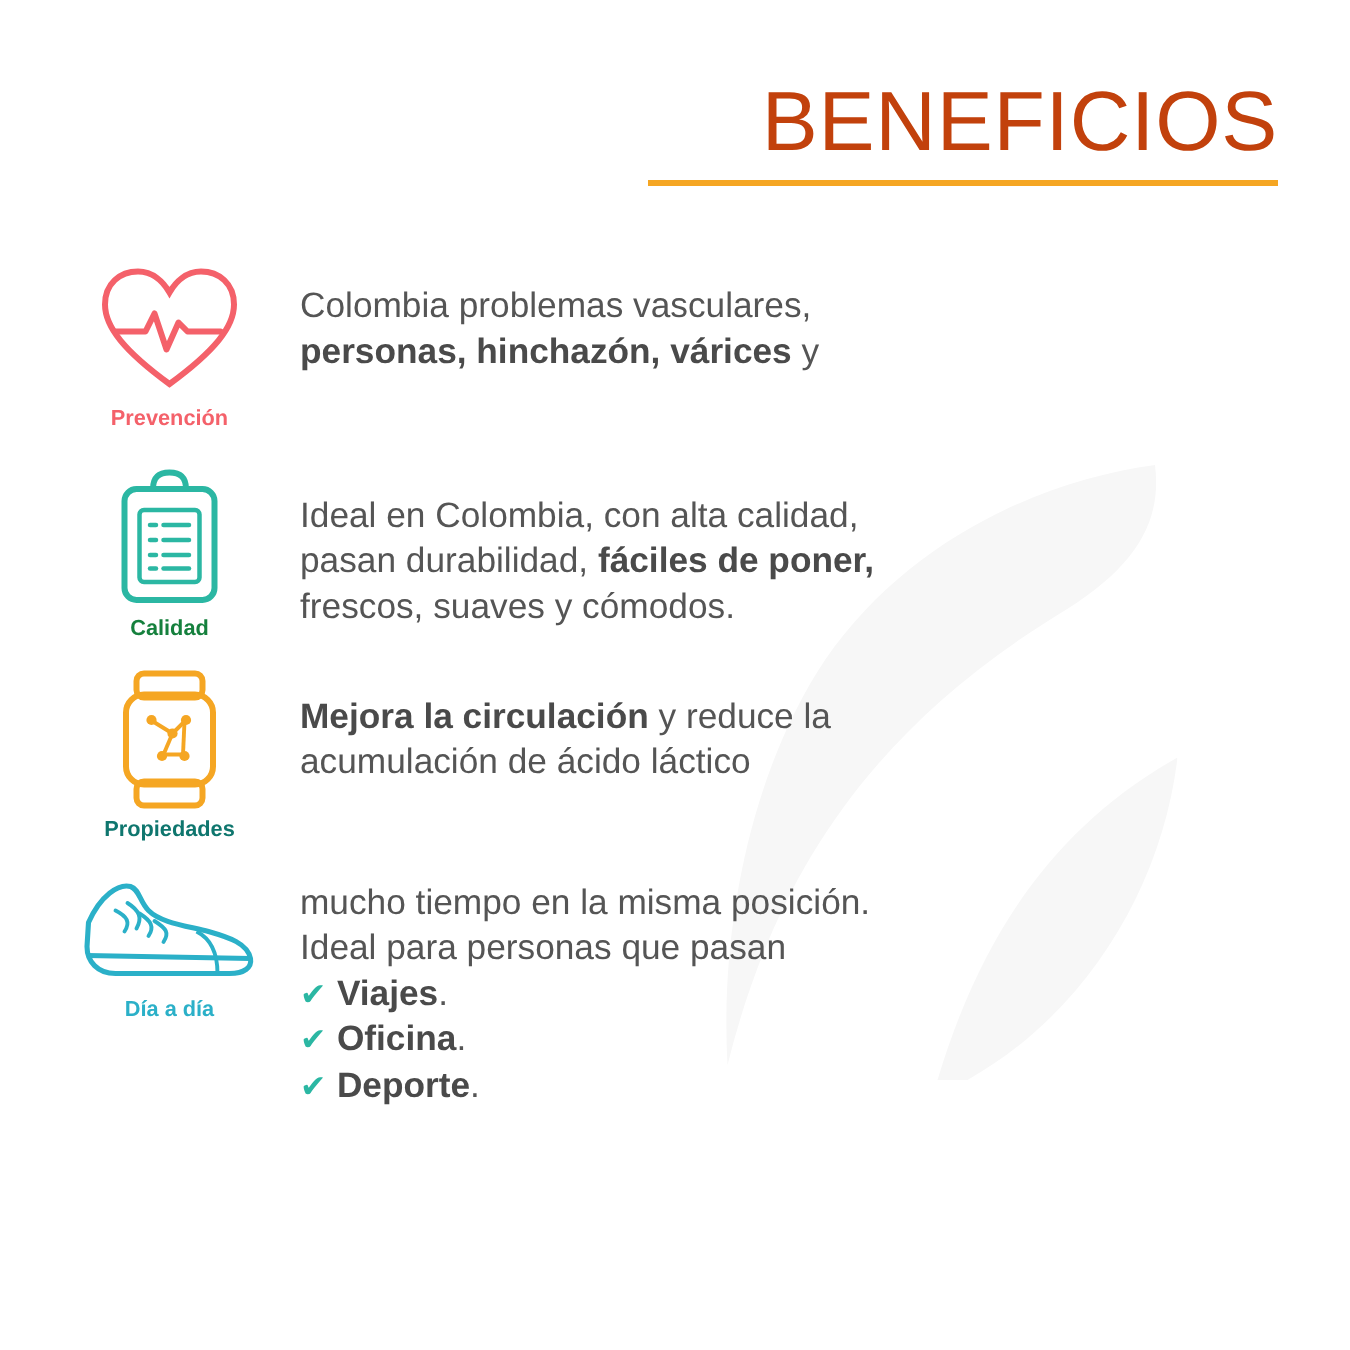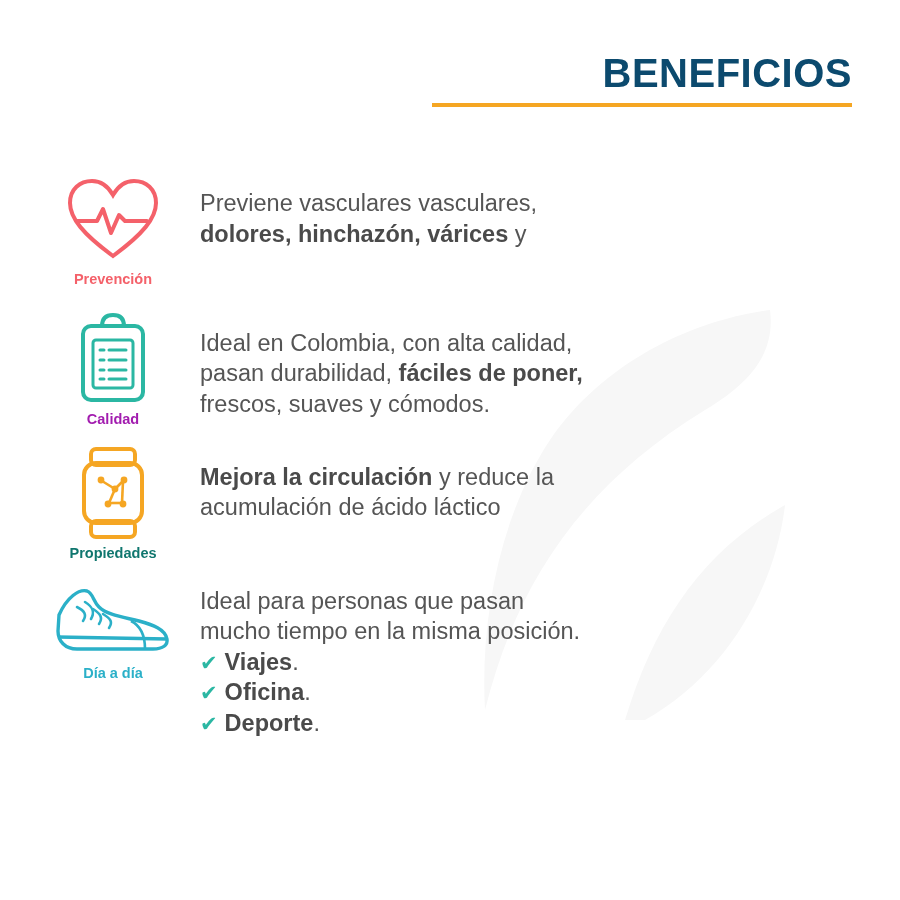--- a/index.html
+++ b/index.html
@@ -29,24 +29,24 @@
 
   
   .header {
     position: absolute;
     top: 52px;
     right: 48px;
     z-index: 2;
     text-align: right;
   }
   .header-title {
-    font-size: 40px;
-    font-weight: bold;
+    font-size: 56px;
+    font-weight: normal;
     letter-spacing: 0.5px;
-    color: #0c4a6e;
+    color: #c2410c;
     line-height: 1.05;
     margin: 0;
   }
   .header-rule {
     margin-top: 9px;
     height: 4px;
     width: 420px;
     background: #F5A623;
   }
 
@@ -139,22 +139,22 @@
       <div class="icon-box">
         <svg width="96" height="86" viewBox="0 0 96 86" aria-hidden="true">
           <path d="M48 80 C 18 58, 5 42, 5 27 C 5 13, 15 5, 27 5 C 37 5, 44 12, 48 19
                    C 52 12, 59 5, 69 5 C 81 5, 91 13, 91 27 C 91 42, 78 58, 48 80 Z" fill="none" stroke="#F4616A" stroke-width="4"></path>
           <polyline points="12,45 32,45 38,33 46,57 54,39 60,45 82,45" fill="none" stroke="#F4616A" stroke-width="4" stroke-linecap="round" stroke-linejoin="round"></polyline>
         </svg>
       </div>
       <div class="icon-label" style="color:#F4616A">Prevención</div>
     </div>
     <div class="text-col">
-      <div><span>Previene vasculares vasculares,</span></div>
-      <div><span class="b">dolores, hinchazón, várices</span><span> y</span></div>
+      <div><span>Colombia problemas vasculares,</span></div>
+      <div><span class="b">personas, hinchazón, várices</span><span> y</span></div>
     </div>
   </div>
 
   <div class="benefit-row row-calidad">
     <div class="icon-col">
       <div class="icon-box">
         <svg width="80" height="94" viewBox="0 0 80 94" aria-hidden="true">
           <rect x="10" y="14" width="60" height="74" rx="8" ry="8" fill="none" stroke="#2BB7A3" stroke-width="4"></rect>
           <path d="M29 14 C 29 6, 33 3, 40 3 C 47 3, 51 6, 51 14 Z" fill="none" stroke="#2BB7A3" stroke-width="4"></path>
           <rect x="20" y="28" width="40" height="48" rx="3" ry="3" fill="none" stroke="#2BB7A3" stroke-width="3"></rect>
@@ -163,21 +163,21 @@
             <line x1="36" y1="38" x2="53" y2="38"></line>
             <line x1="27" y1="48" x2="31" y2="48"></line>
             <line x1="36" y1="48" x2="53" y2="48"></line>
             <line x1="27" y1="58" x2="31" y2="58"></line>
             <line x1="36" y1="58" x2="53" y2="58"></line>
             <line x1="27" y1="67" x2="31" y2="67"></line>
             <line x1="36" y1="67" x2="53" y2="67"></line>
           </g>
         </svg>
       </div>
-      <div class="icon-label" style="color:#a21caf">Calidad</div>
+      <div class="icon-label" style="color:#15803d">Calidad</div>
     </div>
     <div class="text-col">
       <div><span>Ideal en Colombia, con alta calidad,</span></div>
       <div><span>pasan durabilidad, </span><span class="b">fáciles  de poner,</span></div>
       <div><span>frescos, suaves y cómodos.</span></div>
     </div>
   </div>
 
   <div class="benefit-row row-propiedades">
     <div class="icon-col">
@@ -223,22 +223,22 @@
             <path d="M32 21 C 40 26, 42 31, 38 38"></path>
             <path d="M40 28 C 48 33, 50 37, 46 43"></path>
             <path d="M50 33 C 58 38, 60 41, 56 47"></path>
           </g>
           <path d="M78 40 C 86 44, 92 52, 92 68" fill="none" stroke="#2BB0C8" stroke-width="2.6"></path>
         </svg>
       </div>
       <div class="icon-label" style="color:#2BB0C8">Día a día</div>
     </div>
     <div class="text-col">
+      <div><span>mucho tiempo en la misma posición.</span></div>
       <div><span>Ideal para personas que pasan</span></div>
-      <div><span>mucho tiempo en la misma posición.</span></div>
       <div class="list-line">
         <span class="check">✔</span>
         <span><span class="b">Viajes</span><span>.</span></span>
       </div>
       <div class="list-line">
         <span class="check">✔</span>
         <span><span class="b">Oficina</span><span>.</span></span>
       </div>
       <div class="list-line">
         <span class="check">✔</span>

